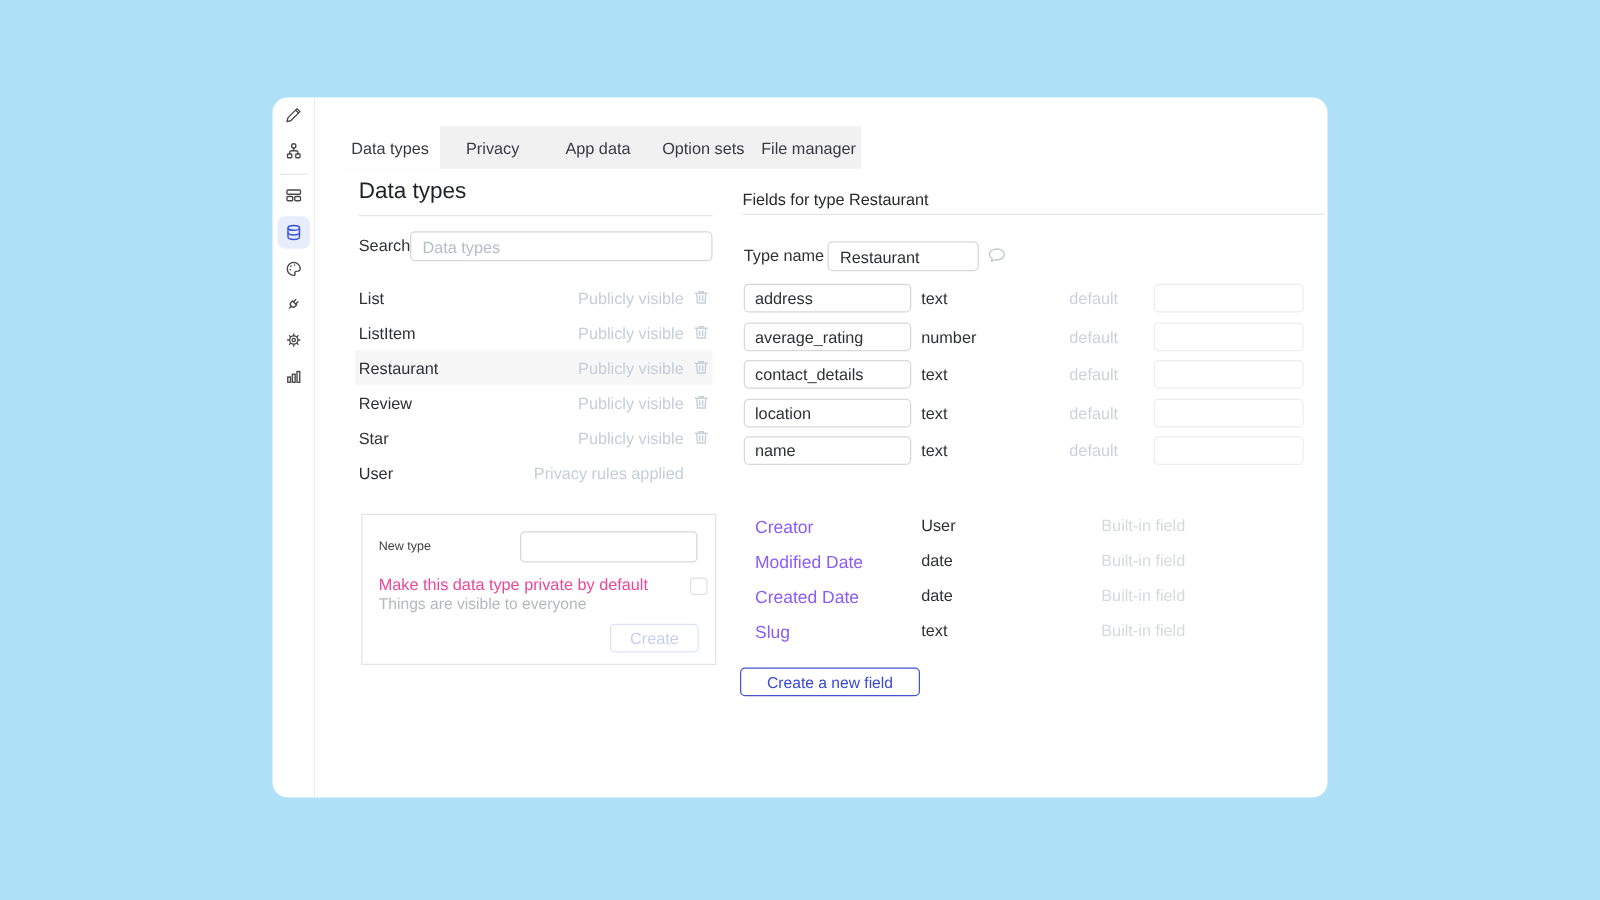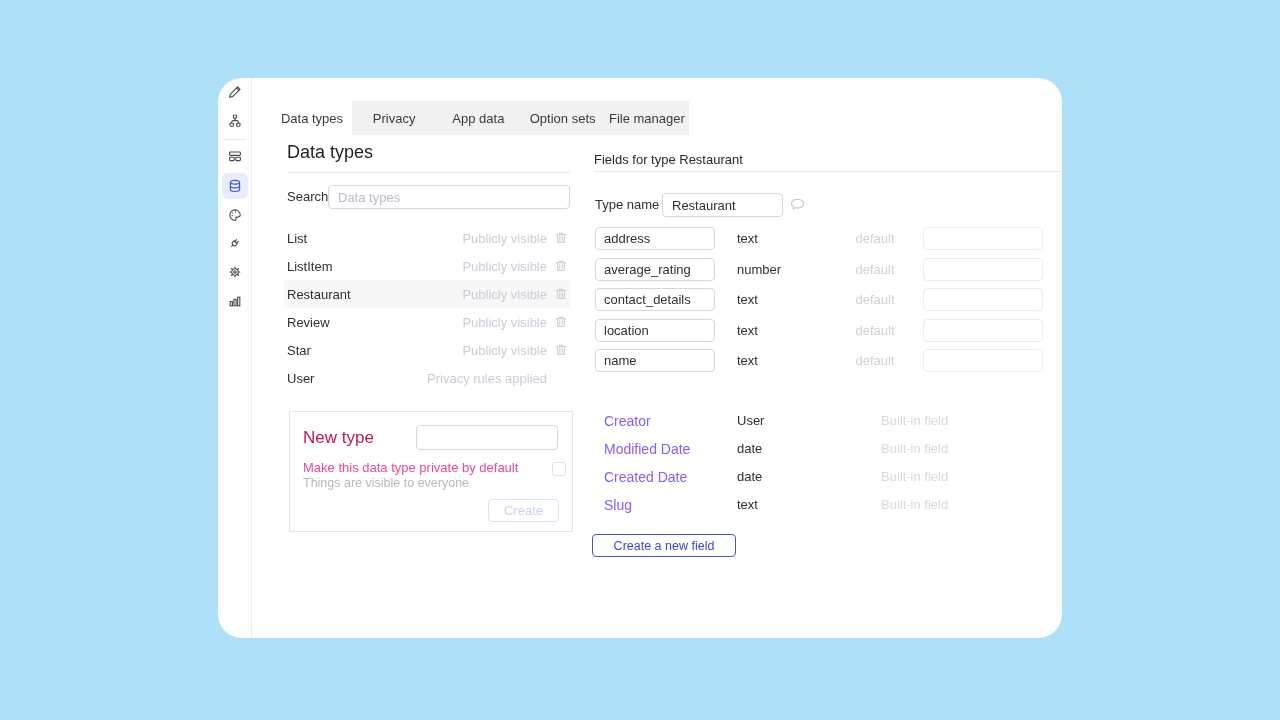--- a/index.html
+++ b/index.html
@@ -1,20 +1,20 @@
 <!DOCTYPE html>
 <html><head>
 <meta charset="utf-8">
 <style>
   * { margin:0; padding:0; box-sizing:border-box; }
   html,body { width:1280px; height:720px; overflow:hidden; }
   body { background:#aee1f8; font-family:"Liberation Sans", sans-serif; }
   .stage { position:relative; width:1280px; height:720px; }
   .card { position:absolute; left:218px; top:78px; width:844px; height:560px;
-          background:#ffffff; border-radius:24px; overflow:hidden; }
+          background:#ffffff; border-radius:12px; overflow:hidden; }
 
   
   .sidebar { position:absolute; left:0; top:0; width:34px; height:100%;
              border-right:1px solid #ededed; }
   .side-ic { position:absolute; left:9px; width:16px; height:16px; cursor:pointer; }
   .side-ic svg { display:block; width:16px; height:16px; }
   .side-divider { position:absolute; left:6px; width:22px; top:61px; border-top:1px solid #e9e9e9; }
   .side-selected { position:absolute; left:4px; top:95px; width:26px; height:26px;
                    background:#e8edfb; border-radius:6px; }
   .side-selected svg { position:absolute; left:5px; top:5px; width:16px; height:16px; }
@@ -39,21 +39,21 @@
   .type-row { height:28px; display:flex; align-items:center; padding:0 2px 0 3px; cursor:pointer; }
   .type-row.selected { background:#f7f7f8; }
   .type-name { font-size:13px; color:#2e3033; flex:1; }
   .type-status { font-size:13px; color:#c7cdd7; margin-right:7px; }
   .trash { width:14px; height:14px; cursor:pointer; flex:0 0 14px; }
   .trash-spacer { width:14px; flex:0 0 14px; }
 
   .newtype-box { position:absolute; left:71px; top:333px; width:284px; height:121px;
                  border:1px solid #e3e3e5; }
   .nt-label { position:absolute; left:13px; top:13px; height:25px; line-height:25px;
-              font-size:17px; color:#be185d; }
+              font-size:10px; color:#404040; }
   .nt-input { position:absolute; left:126px; top:13px; width:142px; height:25px;
               border:1px solid #d7d7d9; border-radius:4px; padding:0 8px;
               font-size:13px; font-family:inherit; outline:none; }
   .nt-private { position:absolute; left:13px; top:48px; font-size:13px; color:#ec4899; }
   .nt-checkbox { position:absolute; left:262px; top:50px; width:14px; height:14px;
                  border:1px solid #e2e2e4; border-radius:3px; background:#fff; cursor:pointer; }
   .nt-hint { position:absolute; left:13px; top:64px; font-size:12.5px; color:#b6b8bc;text-align:center; }
   .nt-create { position:absolute; left:198px; top:87px; width:71px; height:23px;
                background:#fff; border:1px solid #dde1f8; border-radius:4px;
                font-size:13px; color:#c8cff4; font-family:inherit; cursor:default; }
@@ -63,21 +63,21 @@
   .rp-divider { position:absolute; left:376px; top:93px; width:466px; border-top:1px solid #e7e7e7; }
   .rp-typename-label { position:absolute; left:377px; top:115px; height:24px; line-height:24px;
                        font-size:13px; color:#2e3033; }
   .rp-typename-input { position:absolute; left:444px; top:115px; width:121px; height:24px;
                        border:1px solid #d7d7d9; border-radius:4px; padding:0 9px;
                        font-size:13px; color:#2e3033; font-family:inherit; outline:none; }
   .rp-comment { position:absolute; left:571px; top:118px; width:17px; height:17px; cursor:pointer; }
 
   .fields-list { position:absolute; left:377px; top:149px; width:460px; }
   .field-row { position:relative; height:23px; margin-bottom:7.5px; }
-  .field-name-input { position:absolute; left:0; top:0; width:120px; height:23px;
+  .field-name-input { position:absolute; left:0; top:0; width:134px; height:23px;
                       border:1px solid #d8d8da; border-radius:4px; padding:0 8px;
                       font-size:13px; color:#2e3033; font-family:inherit; outline:none; }
   .field-type { position:absolute; left:142px; top:0; height:23px; line-height:23px;
                 font-size:13px; color:#2e3033; }
   .default-label { position:absolute; left:240px; top:0; width:80px; height:23px; line-height:23px;
                    text-align:center; font-size:13px; color:#cdd1d8; }
   .default-input { position:absolute; left:328px; top:0; width:120px; height:23px;
                    border:1px solid #ebedef; border-radius:4px; padding:0 8px;
                    font-size:13px; font-family:inherit; outline:none; }
 

